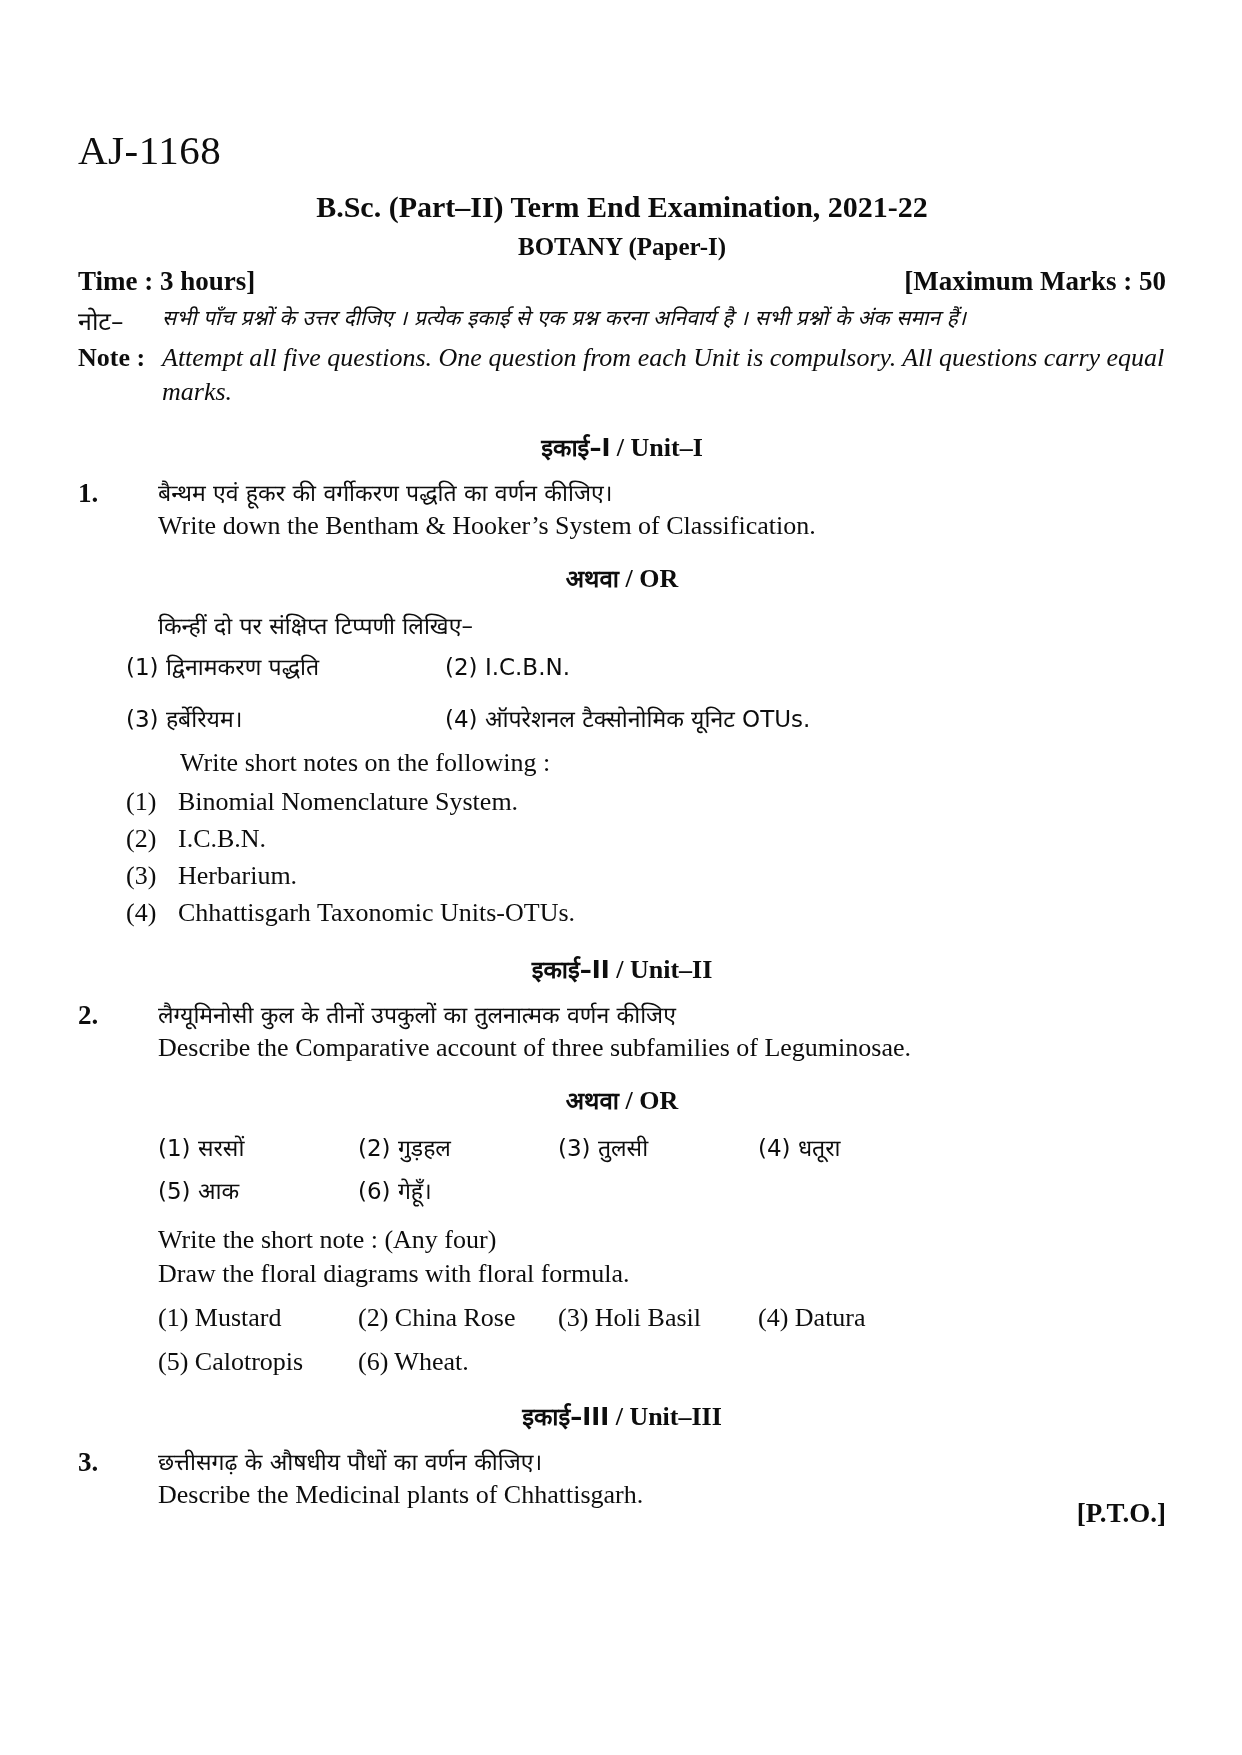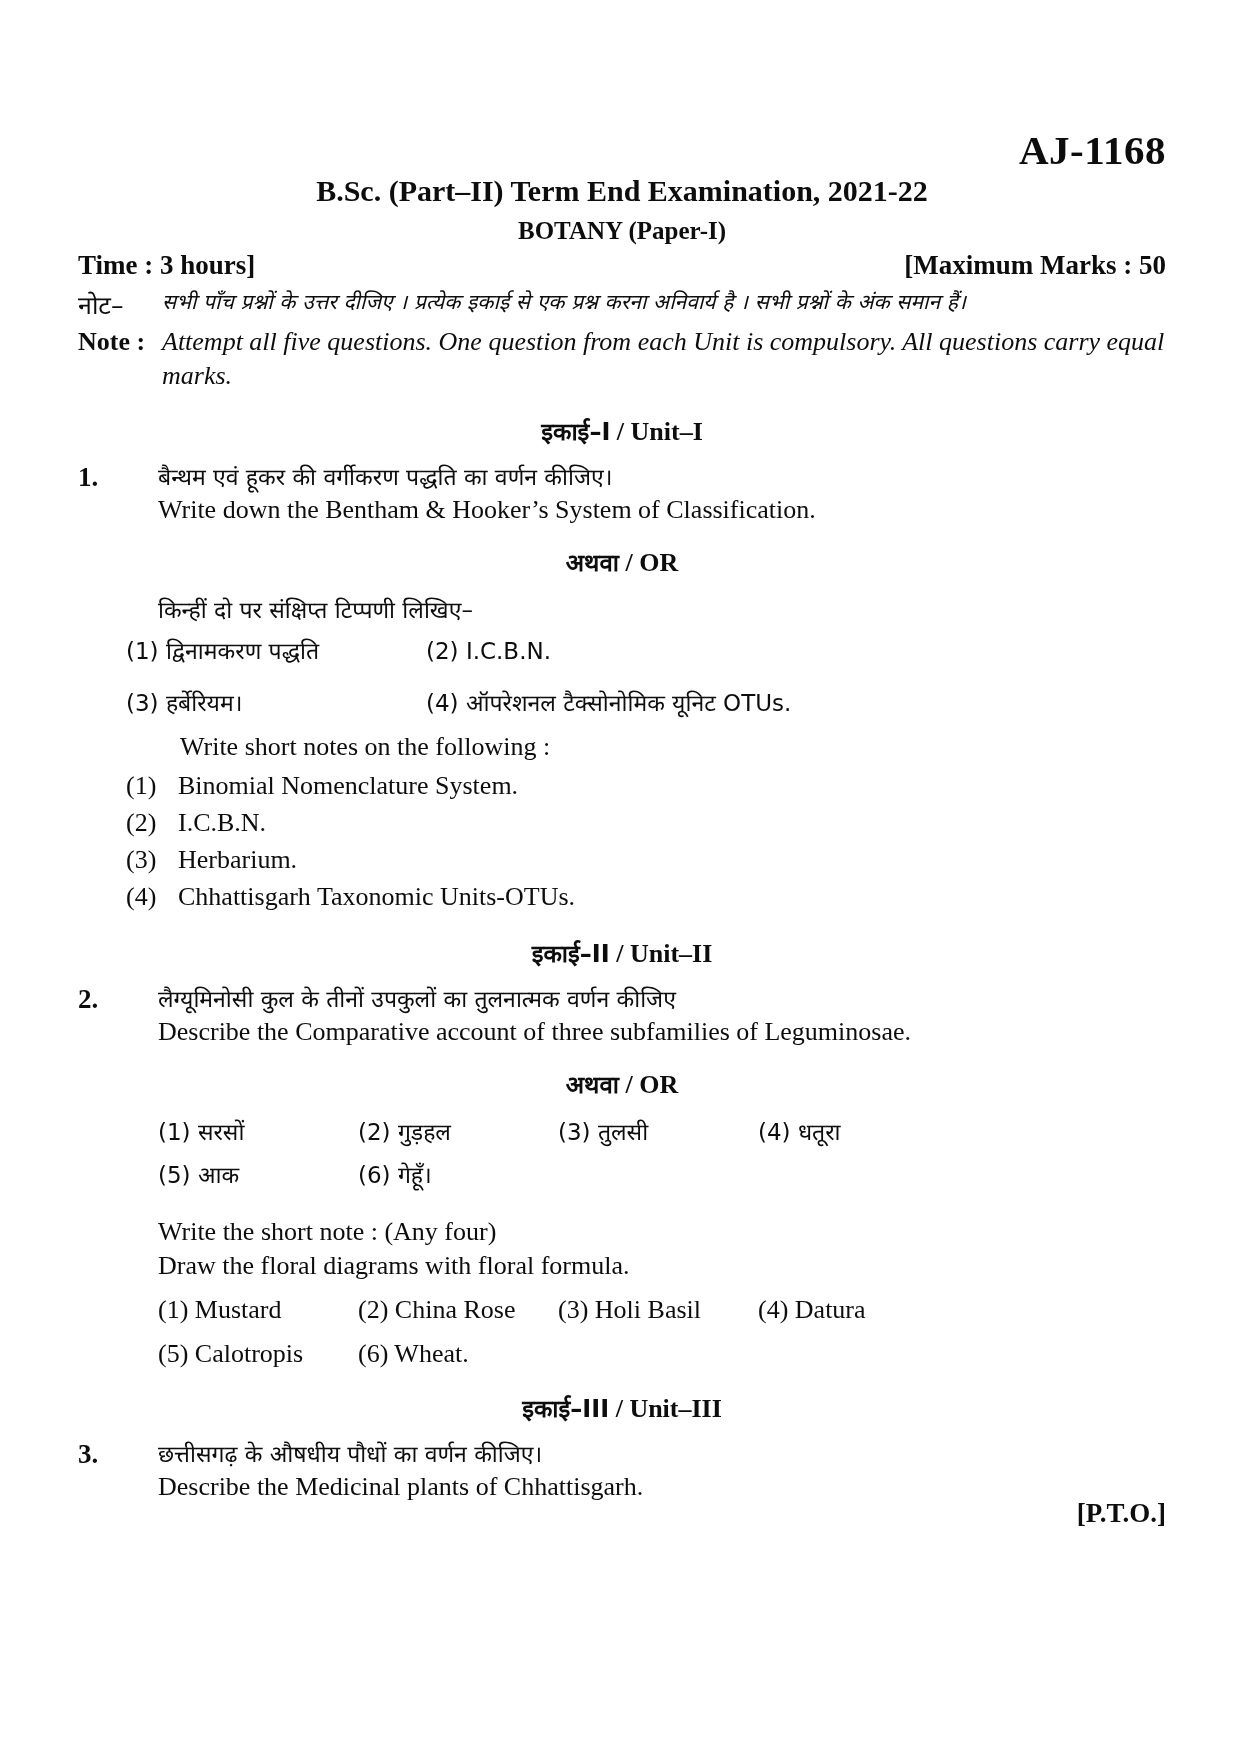--- a/index.html
+++ b/index.html
@@ -25,25 +25,26 @@
   }
   .content {
     position: absolute;
     left: 78px;
     top: 128px;
     width: 1088px;
   }
 
   
   .code {
-    text-align: right;
-    font-weight: bold;
+    text-align: left;
+    font-weight: normal;
     font-size: 41px;
     letter-spacing: 0.5px;
     line-height: 1.1;
+    margin-bottom: 16px;
   }
   .exam-title {
     text-align: center;
     font-weight: bold;
     font-size: 30px;
     line-height: 1.2;
     margin-bottom: 7px;
   }
   .subject {
     text-align: center;
@@ -141,20 +142,21 @@
     font-size: 26px;
     line-height: 1.3;
   }
 
   .indent-body { margin-left: 80px; }
 
   
   .subgrid-2 {
     display: flex;
     margin-top: 8px;
+    gap: 19px;
   }
   .subgrid-2 .cell { width: 300px; }
   .subgrid-2 .cell.wide { width: auto; }
   .row-gap { margin-top: 20px; }
 
   .subgrid-4 {
     display: flex;
     margin-top: 10px;
   }
   .subgrid-4 .cell { width: 200px; }
@@ -311,21 +313,21 @@
         <div class="cell line-hi">
           <span class="num-inline">(5)</span>
           <span>आक</span>
         </div>
         <div class="cell line-hi">
           <span class="num-inline">(6)</span>
           <span>गेहूँ।</span>
         </div>
       </div>
 
-      <div class="line-en" style="margin-top:24px;">Write the  short note : (Any four)</div>
+      <div class="line-en" style="margin-top:16px;">Write the  short note : (Any four)</div>
       <div class="line-en">Draw the floral diagrams with floral formula.</div>
 
       <div class="subgrid-4">
         <div class="cell line-en">
           <span class="num-inline">(1)</span>
           <span>Mustard</span>
         </div>
         <div class="cell line-en">
           <span class="num-inline">(2)</span>
           <span>China Rose</span>

